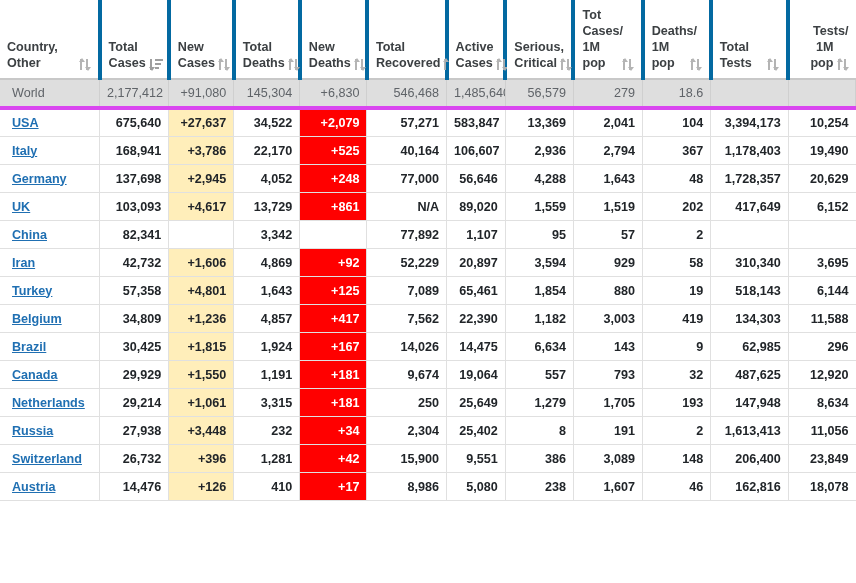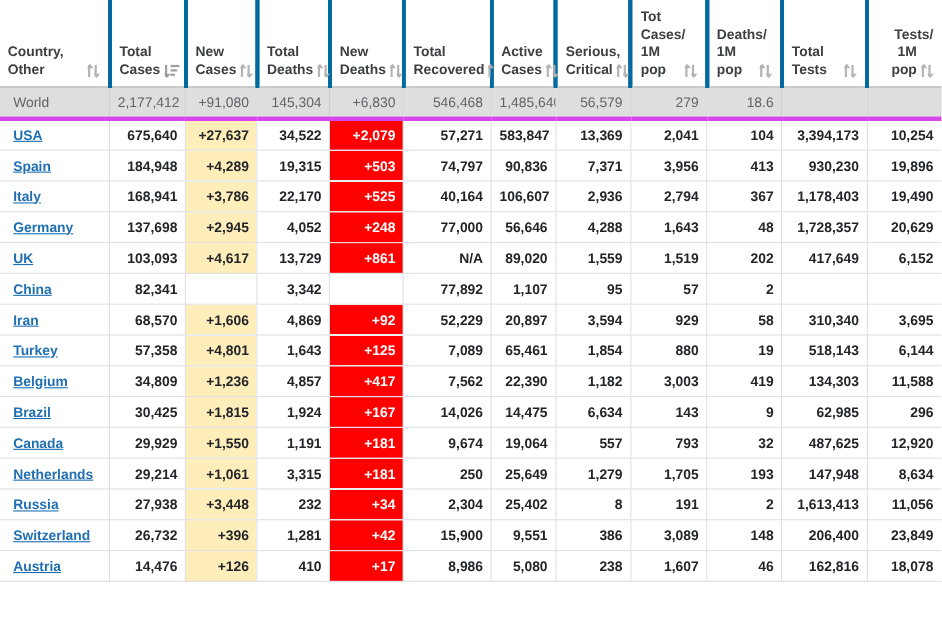--- a/index.html
+++ b/index.html
@@ -408,34 +408,20 @@
           <td class="hl-newdeaths">+2,079</td>
           <td class="num-bold">57,271</td>
           <td class="num-bold">583,847</td>
           <td class="num-bold">13,369</td>
           <td class="num-bold">2,041</td>
           <td class="num-bold">104</td>
           <td class="num-bold">3,394,173</td>
           <td class="num-bold">10,254</td>
         </tr>
         <tr class="row-country">
-          <td class="cell-country"><a class="country-link">Spain</a></td>
-          <td class="num-bold">184,948</td>
-          <td class="hl-newcases">+4,289</td>
-          <td class="num-bold">19,315</td>
-          <td class="hl-newdeaths">+503</td>
-          <td class="num-bold">74,797</td>
-          <td class="num-bold">90,836</td>
-          <td class="num-bold">7,371</td>
-          <td class="num-bold">3,956</td>
-          <td class="num-bold">413</td>
-          <td class="num-bold">930,230</td>
-          <td class="num-bold">19,896</td>
-        </tr>
-        <tr class="row-country">
           <td class="cell-country"><a class="country-link">Italy</a></td>
           <td class="num-bold">168,941</td>
           <td class="hl-newcases">+3,786</td>
           <td class="num-bold">22,170</td>
           <td class="hl-newdeaths">+525</td>
           <td class="num-bold">40,164</td>
           <td class="num-bold">106,607</td>
           <td class="num-bold">2,936</td>
           <td class="num-bold">2,794</td>
           <td class="num-bold">367</td>
@@ -479,21 +465,21 @@
           <td class="num-bold">77,892</td>
           <td class="num-bold">1,107</td>
           <td class="num-bold">95</td>
           <td class="num-bold">57</td>
           <td class="num-bold">2</td>
           <td class="num-bold empty"></td>
           <td class="num-bold empty"></td>
         </tr>
         <tr class="row-country">
           <td class="cell-country"><a class="country-link">Iran</a></td>
-          <td class="num-bold">68,570</td>
+          <td class="num-bold">42,732</td>
           <td class="hl-newcases">+1,606</td>
           <td class="num-bold">4,869</td>
           <td class="hl-newdeaths">+92</td>
           <td class="num-bold">52,229</td>
           <td class="num-bold">20,897</td>
           <td class="num-bold">3,594</td>
           <td class="num-bold">929</td>
           <td class="num-bold">58</td>
           <td class="num-bold">310,340</td>
           <td class="num-bold">3,695</td>

